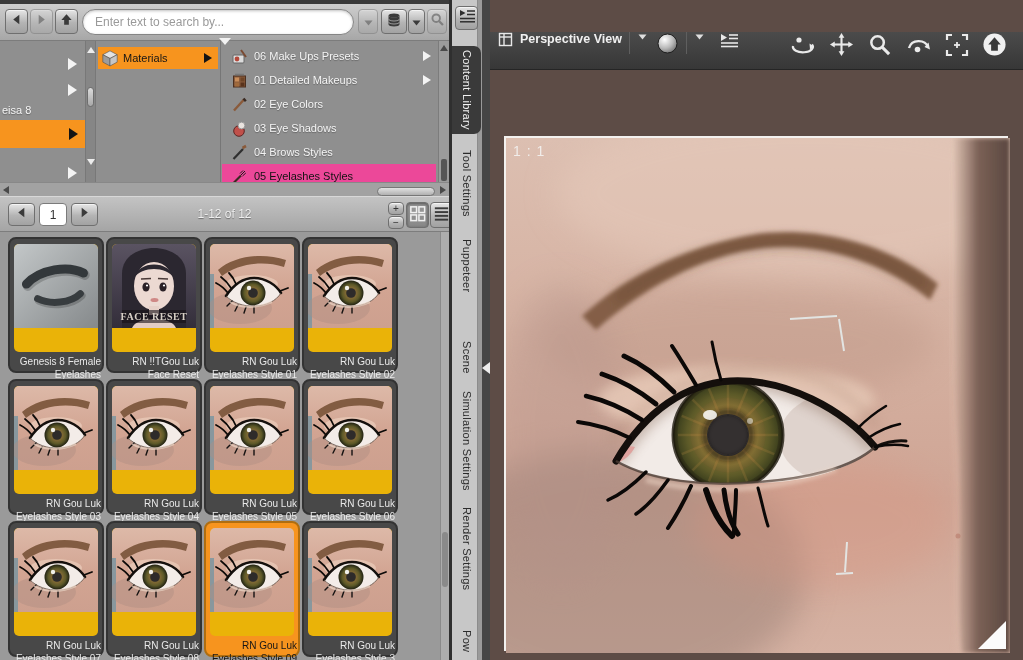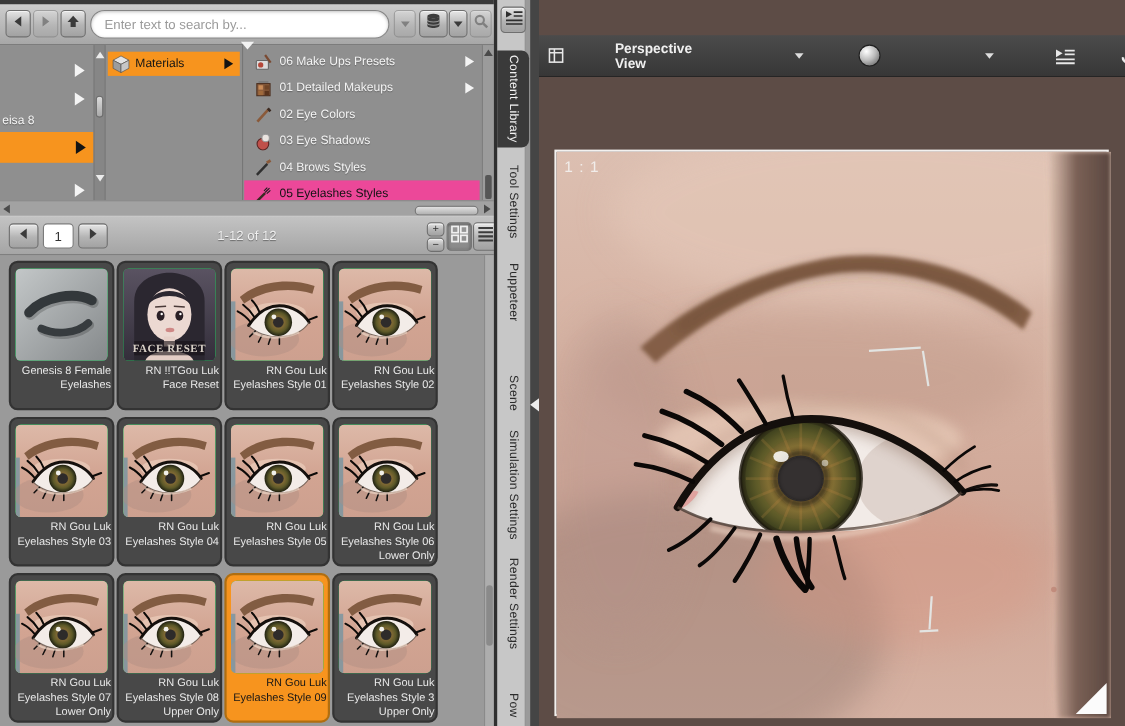--- a/index.html
+++ b/index.html
@@ -74,21 +74,21 @@
   .zoom-mini{position:absolute;left:388px;width:16px;height:13px;font-size:10px;line-height:10px;color:#333;}
   .view-btn{position:absolute;top:5px;width:23px;height:26px;}
   .view-btn.pressed{background:linear-gradient(#9a9a9a,#888);box-shadow:inset 0 1px 3px rgba(0,0,0,.45);}
 
   
   .grid{position:absolute;left:0;top:232px;width:449px;height:428px;background:#9a9a9a;
         padding:5px 0 0 8px;display:grid;grid-template-columns:repeat(4,96px);
         grid-auto-rows:139px;column-gap:2px;row-gap:3px;align-content:start;}
   .tile{width:96px;height:136px;background:#484848;border:2px solid #333;border-radius:8px;padding:3px 1px 0;}
   .tile.sel{background:#F7941E;border-color:#b06e10;}
-  .thumb{width:84px;height:84px;margin:2px auto 3px;border-radius:5px;overflow:hidden;background:#22c55e;}
+  .thumb{width:84px;height:108px;margin:2px auto 3px;border-radius:5px;overflow:hidden;background:#eab308;}
   .thumb svg{display:block;}
   .cap{font-size:10px;line-height:13px;color:#e9e9e9;text-align:right;}
   .tile.sel .cap{color:#161616;}
   .grid-scroll{position:absolute;right:0;top:232px;width:9px;height:428px;background:#adadad;border-left:1px solid #8a8a8a;}
   .grid-scroll .thumb2{position:absolute;left:1px;top:300px;width:6px;height:55px;background:#8a8a8a;border-radius:3px;}
 
   
   .dock{position:absolute;left:449px;top:0;width:29px;height:660px;background:#c7c7c7;
         border-left:3px solid #2f2f2f;border-right:1px solid #8c8c8c;}
   .dock-menu{position:absolute;left:3px;top:6px;width:23px;height:24px;}
@@ -102,21 +102,21 @@
 
   
   .vp{position:absolute;left:490px;top:0;width:533px;height:660px;background:#5d4c46;}
   .vp-tabbar{position:absolute;left:0;top:0;width:533px;height:32px;background:#9d9d9d;
         border-top:2px solid #7e7e7e;}
   .vp-tab{position:absolute;left:212px;top:7px;width:68px;height:25px;background:#333;color:#f2f2f2;
         font-size:11.5px;border-radius:6px 6px 0 0;display:flex;align-items:center;justify-content:center;}
   .vp-menu{position:absolute;right:4px;top:4px;width:26px;height:25px;}
   .vp-toolbar{position:absolute;left:0;top:32px;width:533px;height:38px;
         background:linear-gradient(#4b4b4b,#373737);border-bottom:1px solid #252525;
-        display:flex;align-items:center;padding:0 8px;gap:39px;}
+        display:flex;align-items:flex-start;padding:0 8px;}
   .vtb-label{font-size:12.5px;font-weight:bold;color:#f0f0f0;margin-left:7px;}
   .vtb-sep{width:1px;height:22px;background:#5f5f5f;margin:0 7px;}
   .vtb-icon{display:flex;align-items:center;justify-content:center;}
   .vtb-right{margin-left:auto;display:flex;align-items:center;gap:13px;margin-right:8px;}
 
   .vp-canvas{position:absolute;left:0;top:70px;width:533px;height:590px;background:#5d4c46;}
   .frame{position:absolute;left:14px;top:66px;width:504px;height:515px;border:2px solid #f3f1ef;}
   .frame svg{position:absolute;left:0;top:0;}
   .ratio{position:absolute;left:7px;top:5px;font-size:14px;color:#f1edea;letter-spacing:1px;}
   .resize{position:absolute;right:0;bottom:0;width:0;height:0;

